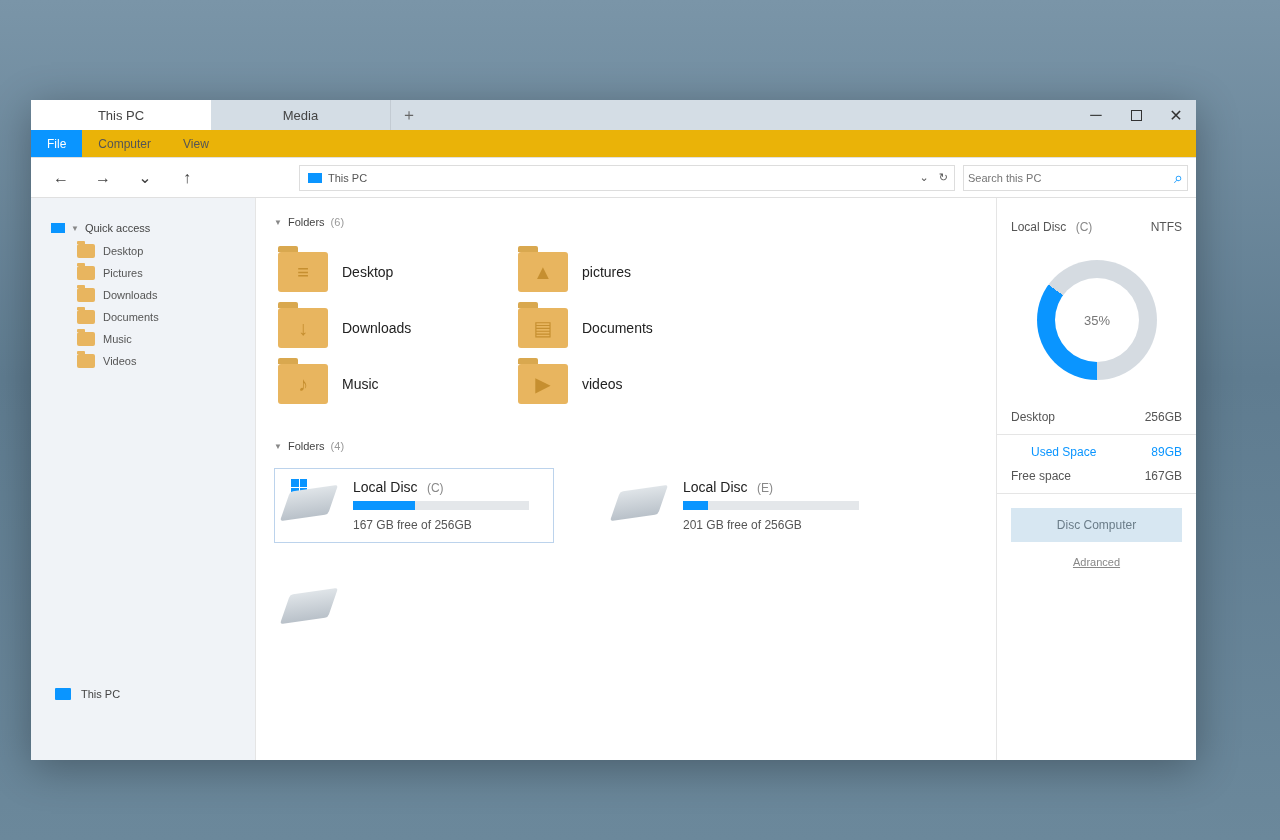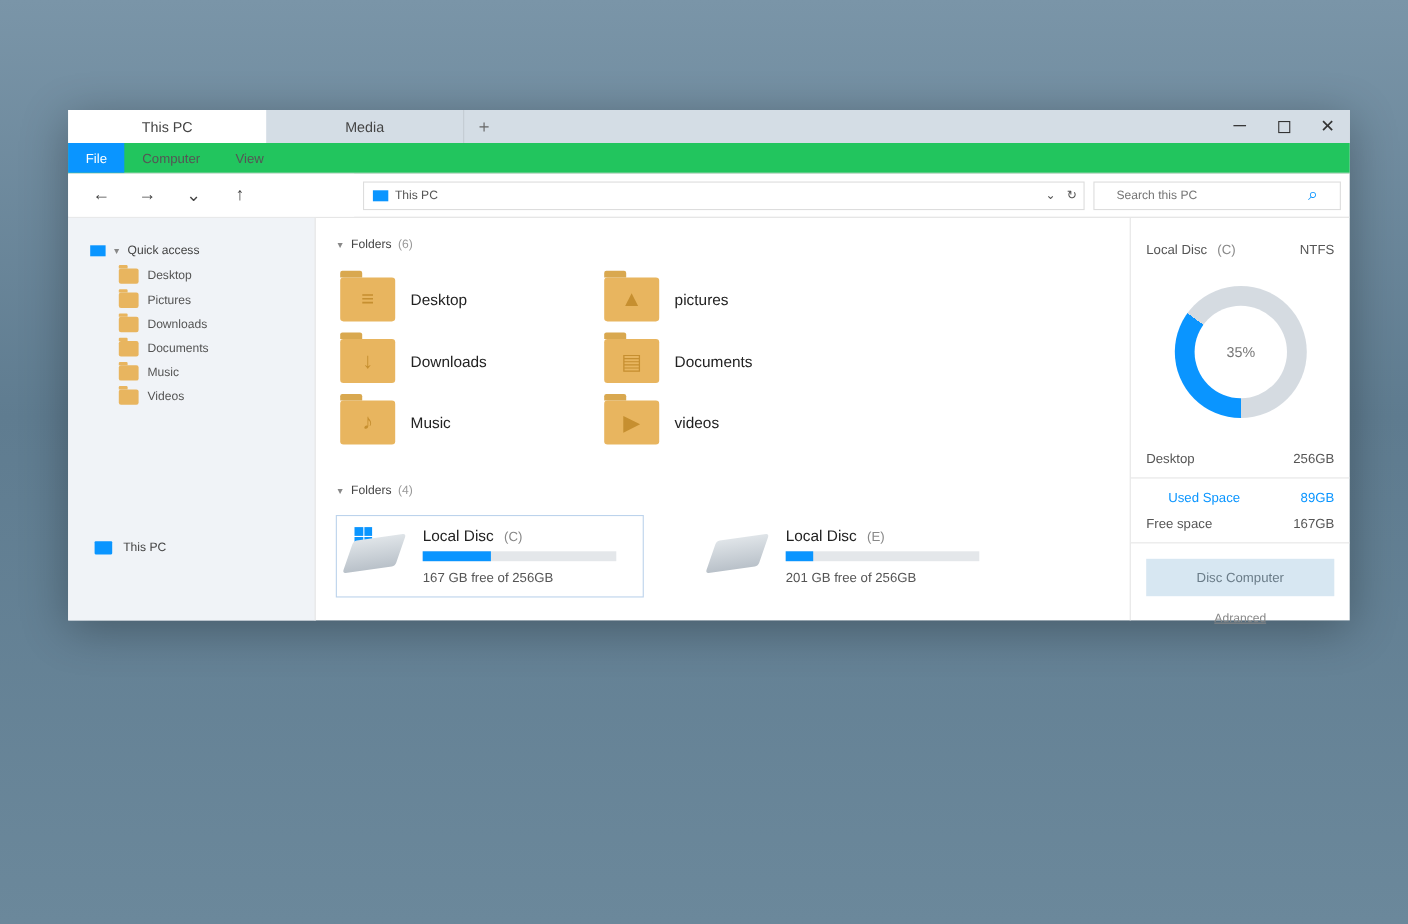--- a/index.html
+++ b/index.html
@@ -1,40 +1,40 @@
 <!DOCTYPE html>
 <html><head>
 <meta charset="utf-8">
 <style>
   * { box-sizing: border-box; margin: 0; padding: 0; font-family: "Segoe UI", Arial, sans-serif; }
   body { width: 1280px; height: 840px; background: linear-gradient(180deg, #7a95a8 0%, #5f7c90 45%, #6b889b 100%); overflow: hidden; }
-  .window { position: absolute; top: 100px; left: 62px; width: 1165px; height: 464px; background: #fff; box-shadow: 0 8px 40px rgba(0,0,0,0.3); }
+  .window { position: absolute; top: 100px; left: 31px; width: 1165px; height: 660px; background: #fff; box-shadow: 0 8px 40px rgba(0,0,0,0.3); }
 
   
   .tab-row { height: 30px; background: #d4dde5; display: flex; align-items: stretch; position: relative; }
   .tab { padding: 0 40px; display: flex; align-items: center; justify-content: center; font-size: 13px; color: #444; position: relative; cursor: pointer; min-width: 180px; }
   .tab.active { background: #fff; }
   .tab:not(.active) { border-right: 1px solid rgba(0,0,0,0.08); }
   .new-tab { width: 36px; display: flex; align-items: center; justify-content: center; color: #666; cursor: pointer; }
   .win-controls { position: absolute; right: 0; top: 0; height: 100%; display: flex; }
   .win-btn { width: 40px; display: flex; align-items: center; justify-content: center; color: #333; cursor: pointer; }
 
   
-  .menu-row { height: 28px; background: #22c55e; display: flex; align-items: center; border-bottom: 1px solid #e0e0e0; }
+  .menu-row { height: 28px; background: #eab308; display: flex; align-items: center; border-bottom: 1px solid #e0e0e0; }
   .menu-item { padding: 0 16px; font-size: 12px; color: #555; height: 100%; display: flex; align-items: center; cursor: pointer; }
   .menu-item.active { background: #0a95ff; color: #fff; }
 
   
   .toolbar-row { height: 40px; display: flex; align-items: center; border-bottom: 1px solid #e0e0e0; }
   .nav-btns { width: 260px; display: flex; align-items: center; padding-left: 20px; gap: 22px; background: #fff; height:100%;}
   .nav-btn { width: 20px; height: 20px; display:flex; align-items:center; justify-content:center; color:#444; cursor:pointer; }
   .address { flex: 1; height: 26px; margin: 0 8px; border:1px solid #ddd; display:flex; align-items:center; padding:0 8px; font-size:11px; color:#555; position:relative; }
   .addr-icon { width:14px; height:10px; background:#0a95ff; margin-right:6px; }
   .addr-right { position:absolute; right:6px; display:flex; gap:10px; color:#555; }
-  .search-box { width:225px; height:26px; margin-right:8px; border:1px solid #ddd; display:flex; align-items:center; padding:0 20px; position:relative; }
+  .search-box { width:225px; height:26px; margin-right:8px; border:1px solid #ddd; display:flex; align-items:center; padding:0 4px; position:relative; }
   .search-box input { border:none; outline:none; font-size:11px; color:#888; flex:1; }
   .search-icon { color:#0a95ff; }
 
   
   .main { display:flex; height: calc(100% - 98px); }
   .sidebar { width: 225px; background:#f0f3f7; padding: 20px 0; border-right:1px solid #e5e5e5; display:flex; flex-direction:column; }
   .qa-header { display:flex; align-items:center; font-size:11px; color:#444; padding: 4px 0 6px 20px; gap:6px; cursor:pointer; }
   .tree-icon { width:14px; height:10px; background:#0a95ff; }
   .tri { font-size:8px; color:#888; }
   .sb-item { display:flex; align-items:center; gap:8px; font-size:11px; color:#555; padding:4px 0 4px 46px; cursor:pointer; }

